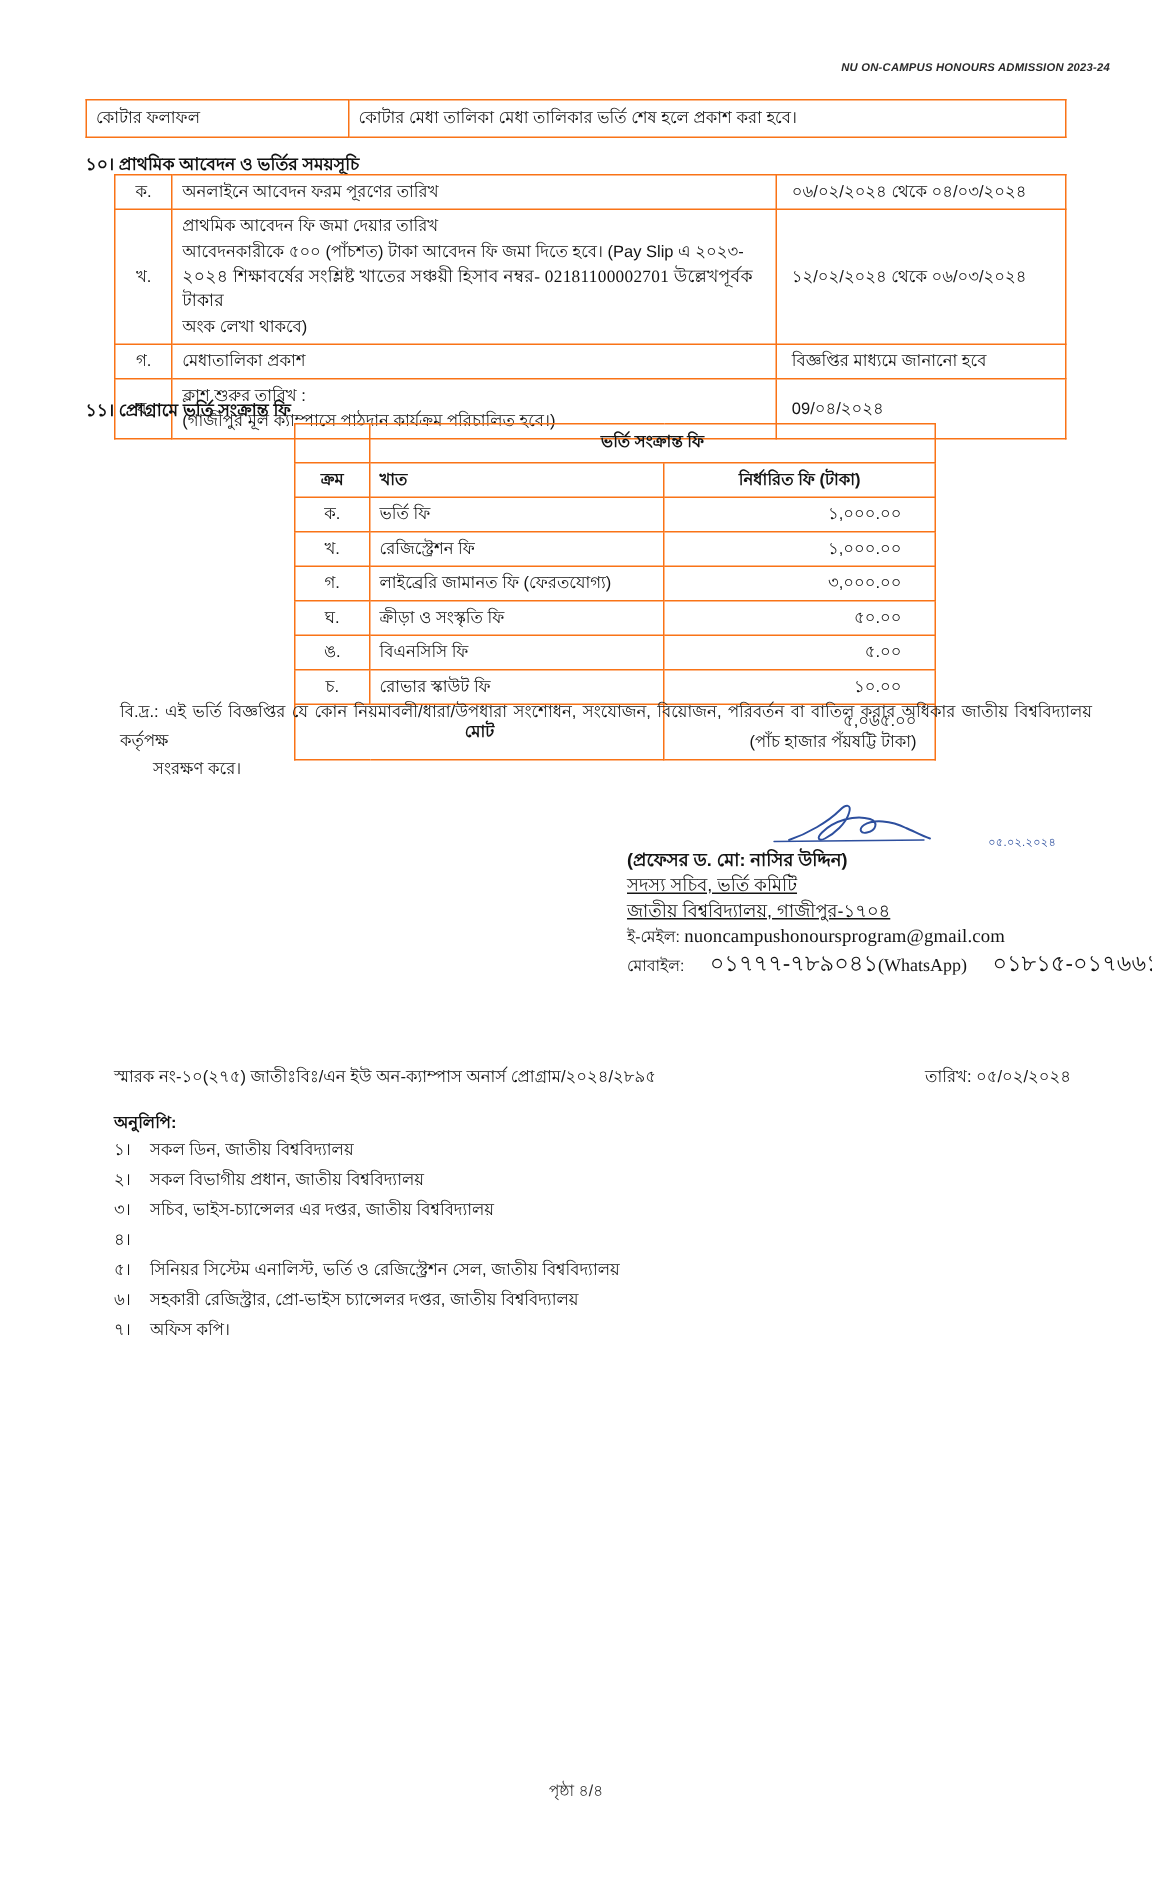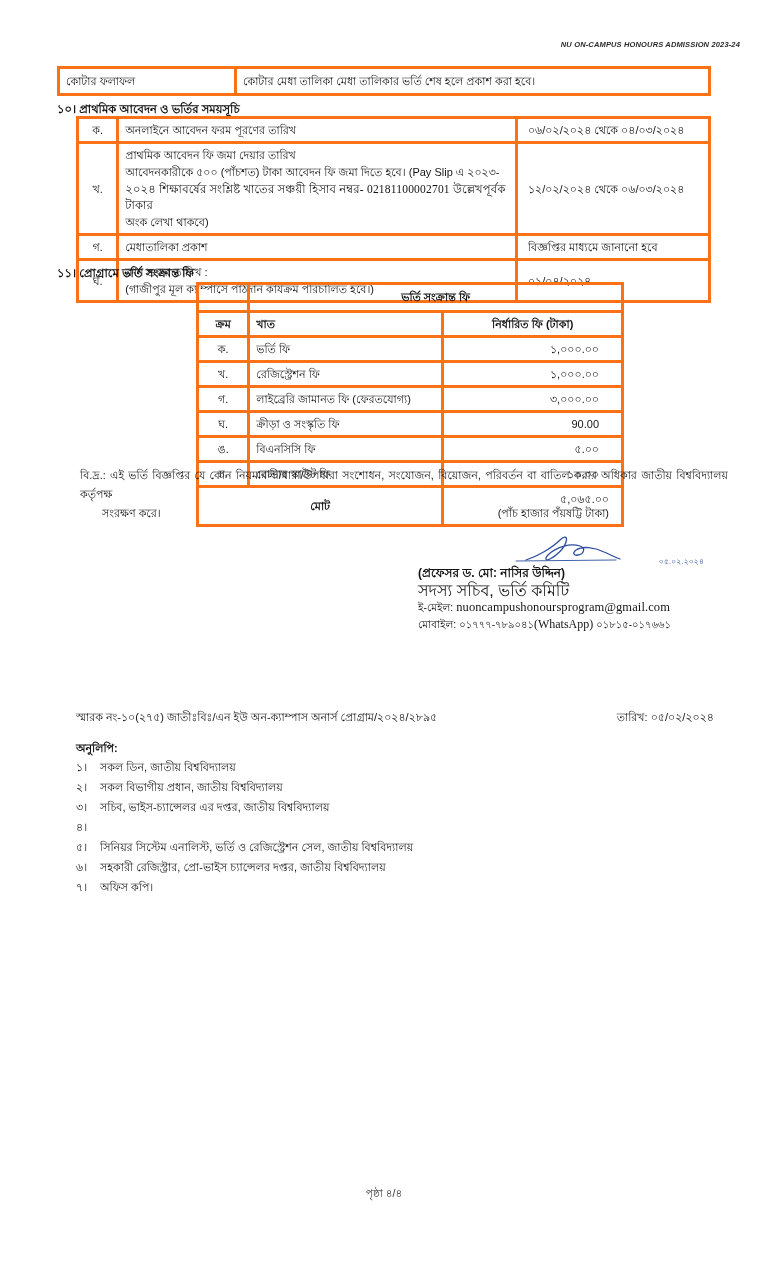--- a/index.html
+++ b/index.html
@@ -40,21 +40,21 @@
   }
 
   
   table {
     border-collapse: collapse;
     font-family: "Liberation Sans", "DejaVu Sans", sans-serif;
     font-size: 11px;
     color: #141414;
   }
   table td, table th {
-    border: 3px solid #f97316;
+    border: 1px solid #f97316;
     padding: 3px 6px;
     vertical-align: middle;
     font-weight: 400;
   }
 
   
   .tbl-quota {
     position: absolute;
     left: 57px;
     top: 66px;
@@ -198,32 +198,33 @@
     top: 19px;
     font-size: 7.5px;
     color: #2d4f9e;
     font-family: "Liberation Sans", "DejaVu Sans", sans-serif;
     letter-spacing: 0.2px;
   }
   .sig-name {
     font-weight: 700;
     font-size: 12px;
   }
-  .sig-line { font-size: 16px; }
+  .sig-line { font-size: 12px; text-decoration: underline; }
   .sig-email, .sig-mobile {
     font-size: 10.5px;
     white-space: nowrap;
   }
   .sig-email .addr {
     font-family: "Liberation Serif", "DejaVu Serif", serif;
     font-size: 12.5px;
     letter-spacing: 0.1px;
   }
   .sig-mobile .num {
-    font-size: 10px;
+    font-size: 15px;
+    margin-left: 14px;
   }
   .sig-mobile .wa {
     font-family: "Liberation Serif", "DejaVu Serif", serif;
     font-size: 12px;
   }
 
   
   .memo-row {
     position: absolute;
     left: 76px;
@@ -323,21 +324,21 @@
           <p>মেধাতালিকা প্রকাশ</p>
         </td>
         <td class="col-date">বিজ্ঞপ্তির মাধ্যমে জানানো হবে</td>
       </tr>
       <tr>
         <td class="col-serial">ঘ.</td>
         <td class="col-desc">
           <p>ক্লাশ শুরুর তারিখ :</p>
           <p>(গাজীপুর মূল ক্যাম্পাসে পাঠদান কার্যক্রম পরিচালিত হবে।)</p>
         </td>
-        <td class="col-date">০১/০৪/২০২৪</td>
+        <td class="col-date">09/০৪/২০২৪</td>
       </tr>
     </tbody>
   </table>
 
   <div class="sec-heading sec-11">১১। প্রোগ্রামে ভর্তি সংক্রান্ত ফি</div>
 
   <table class="tbl-fee">
     <tbody>
       <tr>
         <td class="blank-corner"></td>
@@ -359,21 +360,21 @@
         <td class="col-amount">১,০০০.০০</td>
       </tr>
       <tr>
         <td class="col-serial">গ.</td>
         <td class="col-head">লাইব্রেরি জামানত ফি (ফেরতযোগ্য)</td>
         <td class="col-amount">৩,০০০.০০</td>
       </tr>
       <tr>
         <td class="col-serial">ঘ.</td>
         <td class="col-head">ক্রীড়া ও সংস্কৃতি ফি</td>
-        <td class="col-amount">90.00</td>
+        <td class="col-amount">৫০.০০</td>
       </tr>
       <tr>
         <td class="col-serial">ঙ.</td>
         <td class="col-head">বিএনসিসি ফি</td>
         <td class="col-amount">৫.০০</td>
       </tr>
       <tr>
         <td class="col-serial">চ.</td>
         <td class="col-head">রোভার স্কাউট ফি</td>
         <td class="col-amount">১০.০০</td>
@@ -397,20 +398,21 @@
   <div class="signature-block">
     <div class="sig-scribble">
       <svg width="120" height="30" viewBox="0 0 120 30" aria-hidden="true">
         <path d="M18 26 C30 22, 44 14, 52 6 C56 2, 60 2, 58 8 C56 15, 48 22, 42 25 C38 27, 36 25, 40 21 C48 13, 62 9, 72 12 C78 14, 76 20, 70 21 C66 22, 64 19, 68 16 C74 12, 86 13, 96 18 C101 20, 106 23, 112 25" fill="none" stroke="#2d4f9e" stroke-width="1.3" stroke-linecap="round"></path>
         <path d="M8 27 L108 26" fill="none" stroke="#2d4f9e" stroke-width="0.9" stroke-linecap="round"></path>
       </svg>
       <span class="sig-date">০৫.০২.২০২৪</span>
     </div>
     <div class="sig-name">(প্রফেসর ড. মো: নাসির উদ্দিন)</div>
     <div class="sig-line">সদস্য সচিব, ভর্তি কমিটি</div>
+    <div class="sig-line">জাতীয় বিশ্ববিদ্যালয়, গাজীপুর-১৭০৪</div>
     <div class="sig-email">
       <span>ই-মেইল:</span>
       <span class="addr">nuoncampushonoursprogram@gmail.com</span>
     </div>
     <div class="sig-mobile">
       <span>মোবাইল:</span>
       <span class="num">০১৭৭৭-৭৮৯০৪১</span><span class="wa">(WhatsApp)</span>
       <span class="num">০১৮১৫-০১৭৬৬১</span>
     </div>
   </div>

